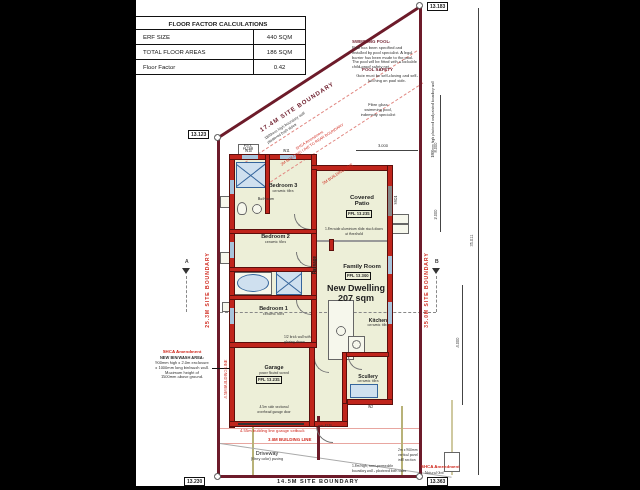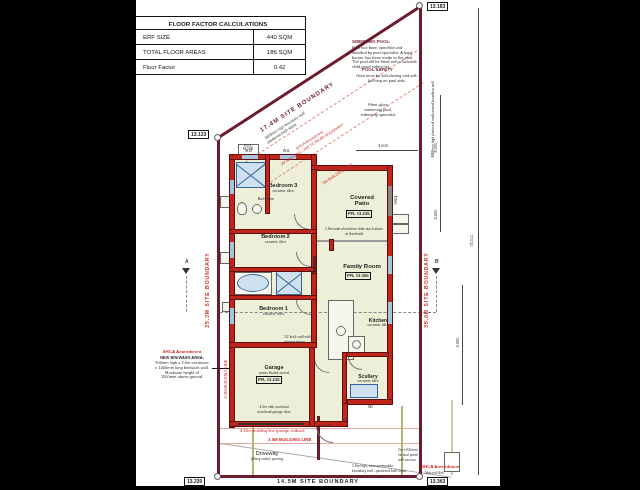--- a/index.html
+++ b/index.html
@@ -176,20 +176,22 @@
   <div class="abs rsub" style="left:252px;top:197px;width:28px">Bathroom</div>
   <div class="abs rname" style="left:248px;top:233px;width:55px">Bedroom 2</div>
   <div class="abs rsub" style="left:248px;top:240px;width:55px">ceramic tiles</div>
   <div class="abs rname" style="left:246px;top:305px;width:55px">Bedroom 1</div>
   <div class="abs rsub" style="left:246px;top:312px;width:55px">ceramic tiles</div>
   <div class="abs rname" style="left:338px;top:194px;width:48px;font-size:6px">Covered
 Patio</div>
   <div class="abs ffl" style="left:346px;top:210px">FFL 13.235</div>
   <div class="abs rname" style="left:336px;top:263px;width:52px;font-size:6px">Family Room</div>
   <div class="abs ffl" style="left:345px;top:272px">FFL 13.300</div>
+  <div class="abs rname" style="left:320px;top:283px;width:72px;font-size:9px;line-height:10px">New Dwelling
+207 sqm</div>
   <div class="abs rname" style="left:360px;top:317px;width:36px;font-size:5px">Kitchen</div>
   <div class="abs rsub" style="left:360px;top:323px;width:36px">ceramic tiles</div>
   <div class="abs rname rot90" style="left:300px;top:262px;width:30px;font-size:4.5px">Passage</div>
   <div class="abs rname" style="left:250px;top:364px;width:48px">Garage</div>
   <div class="abs rsub" style="left:250px;top:371px;width:48px;font-size:3.2px">power floated screed</div>
   <div class="abs ffl" style="left:256px;top:376px">FFL 13.235</div>
   <div class="abs rname" style="left:348px;top:373px;width:40px;font-size:5px">Scullery</div>
   <div class="abs rsub" style="left:348px;top:379px;width:40px">ceramic tiles</div>
 
   <div class="abs note" style="left:322px;top:227px;width:64px;text-align:center;font-size:3.4px">1.8m wide aluminium slide stack doors

